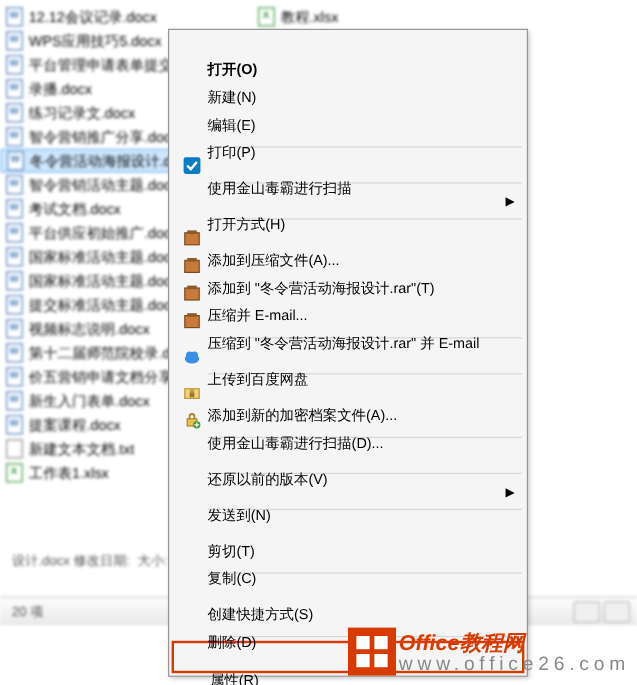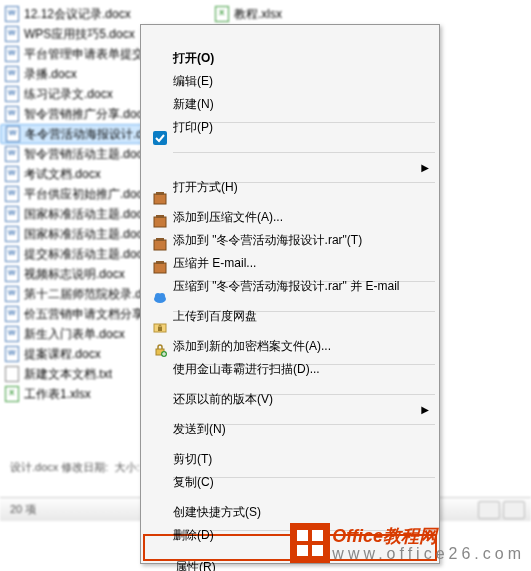--- a/index.html
+++ b/index.html
@@ -380,38 +380,39 @@
     </div>
 </div>
 
 <div class="context-menu">
   <div class="menu-item">
       <span class="menu-icon-col"></span>
       <span class="menu-label bold">打开(O)</span>
     </div>
   <div class="menu-item">
       <span class="menu-icon-col"></span>
+      <span class="menu-label">新建(N)</span>
+    </div>
+  <div class="menu-item">
+      <span class="menu-icon-col"></span>
       <span class="menu-label">编辑(E)</span>
-    </div>
-  <div class="menu-item">
-      <span class="menu-icon-col"></span>
-      <span class="menu-label">新建(N)</span>
     </div>
   <div class="menu-item">
       <span class="menu-icon-col"></span>
       <span class="menu-label">打印(P)</span>
     </div>
   <div class="menu-sep"></div>
   <div class="menu-item">
       <span class="menu-icon-col">
         <svg class="inline-icon" viewBox="0 0 16 16">
           <rect x="1" y="1" width="14" height="14" rx="2" fill="#0a7cc4"></rect>
           <path d="M4 8 L7 11 L12 5" stroke="#fff" stroke-width="2" fill="none"></path>
         </svg>
       </span>
+      <span class="menu-label">使用金山毒霸进行扫描</span>
     </div>
   <div class="menu-sep"></div>
   <div class="menu-item">
       <span class="menu-icon-col"></span>
       <span class="menu-label">打开方式(H)</span>
       <span class="submenu-arrow">▶</span>
     </div>
   <div class="menu-sep"></div>
   <div class="menu-item">
       <span class="menu-icon-col">

